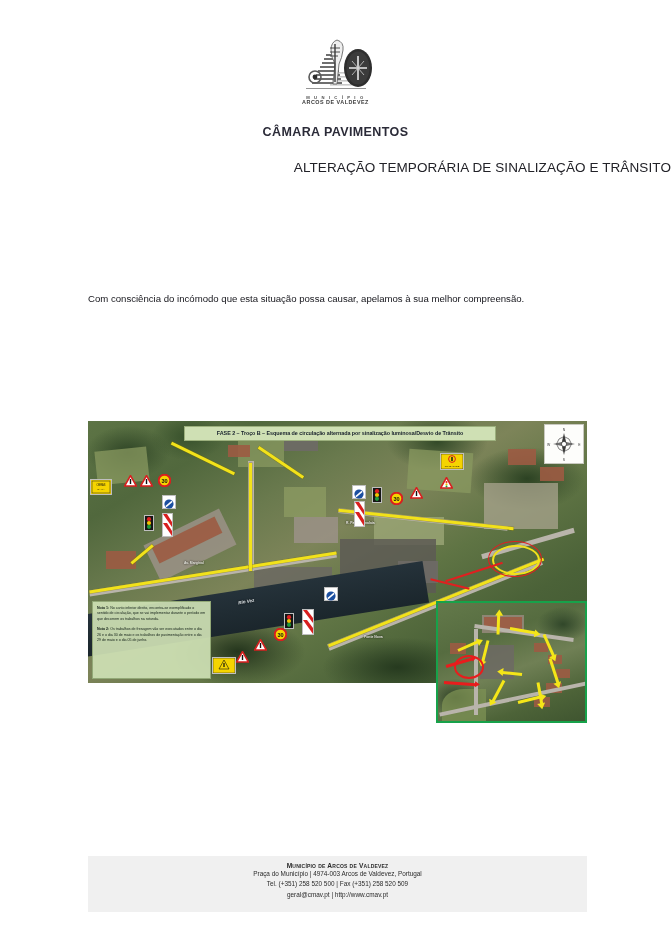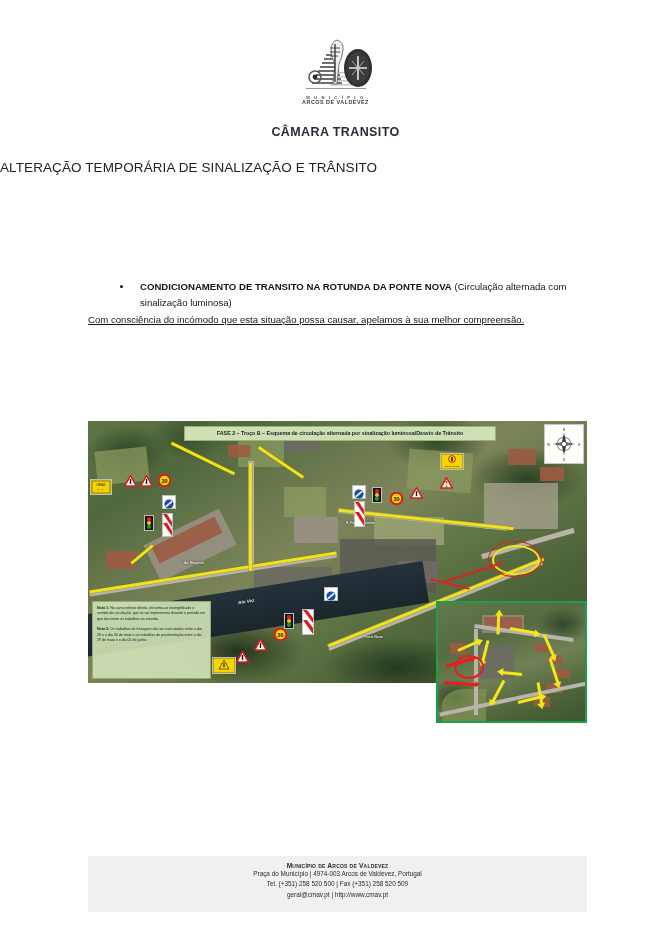--- a/index.html
+++ b/index.html
@@ -66,21 +66,21 @@
   .aviso-title {
     text-align: center;
     font-size: 30px;
     font-weight: bold;
     letter-spacing: 0.5px;
     color: #111118;
     margin-top: 22px;
   }
 
   .subtitle {
-    text-align: left;
+    text-align: right;
     font-size: 13.5px;
     color: #222228;
     margin-top: 21px;
     letter-spacing: 0.1px;
   }
 
   
   .content {
     position: absolute;
     left: 88px;
@@ -110,22 +110,21 @@
     position: absolute;
     left: 32px;
     top: 6px;
     width: 3px;
     height: 3px;
     background: #15151b;
     border-radius: 50%;
   }
   .bold-item { font-weight: bold; }
   .para-2 {
-    margin-top: 2px;
-    text-decoration: underline;
+    margin-top: 29px;
   }
 
   
   .figure {
     position: absolute;
     left: 88px;
     top: 421px;
     width: 499px;
     height: 302px;
   }
@@ -372,30 +371,25 @@
 
         <rect x="16" y="54" width="60" height="0.9" fill="#8a8a8a"></rect>
       </svg>
       <div class="crest-caption">
         <div class="l1">M U N I C Í P I O</div>
         <div class="l2">ARCOS DE VALDEVEZ</div>
       </div>
     </div>
   </div>
 
-  <div class="camara">CÂMARA TRANSITO</div>
+  <div class="camara">CÂMARA PAVIMENTOS</div>
   <div class="subtitle">ALTERAÇÃO TEMPORÁRIA DE SINALIZAÇÃO E TRÂNSITO</div>
 
   <div class="content">
 
-    <ul class="bullet-list">
-      <li>
-        <span class="bold-item">CONDICIONAMENTO DE TRANSITO NA ROTUNDA DA PONTE NOVA</span><span> (Circulação alternada com sinalização luminosa)</span>
-      </li>
-    </ul>
 
     <p class="para para-2">Com consciência do incómodo que esta situação possa causar, apelamos à sua melhor compreensão.</p>
   </div>
 
   <div class="figure">
 
     <div class="map-main">
       <div class="terrain"></div>
 
       <div class="field" style="left:8px;  top:28px;  width:52px; height:34px; transform:rotate(-6deg);"></div>

